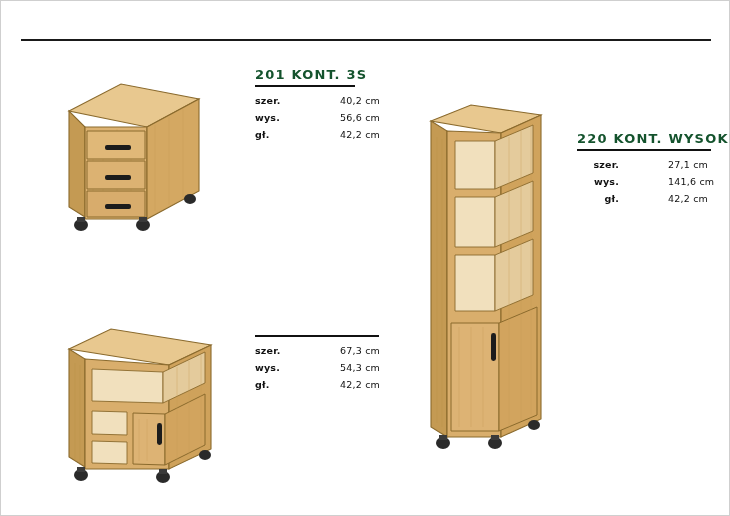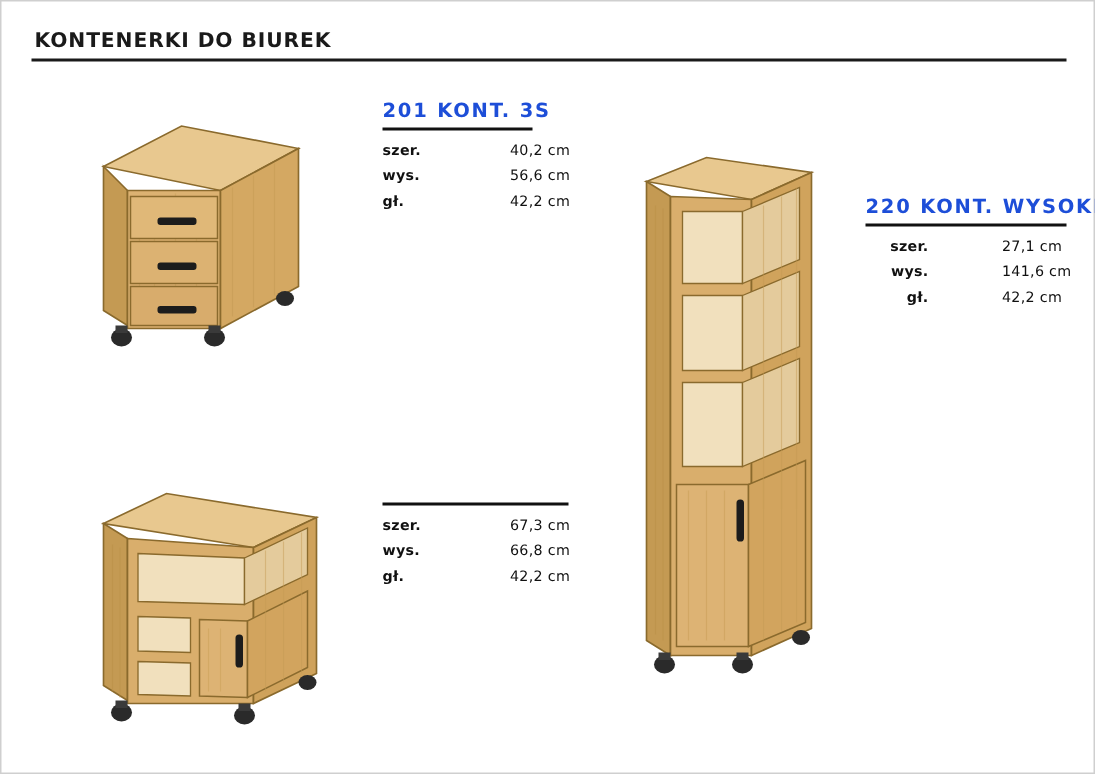--- a/index.html
+++ b/index.html
@@ -39,21 +39,21 @@
     width: 690px;
     height: 2px;
     background: #1a1a1a;
   }
   
   .item-title {
     position: absolute;
     font-size: 13px;
     font-weight: bold;
     letter-spacing: 1.2px;
-    color: #1d4ed8;
+    color: #14532d;
     white-space: nowrap;
   }
   .item-rule {
     position: absolute;
     height: 2px;
     background: #111111;
   }
   .specs {
     position: absolute;
     font-size: 9.5px;
@@ -84,21 +84,20 @@
   .drawing {
     position: absolute;
   }
   .drawing svg { display: block; }
 </style>
 </head>
 <body>
 
 <div class="page">
 
-  <div class="page-title">KONTENERKI DO BIUREK</div>
   <div class="title-rule"></div>
 
   <div class="drawing" style="left:58px; top:78px;">
     <svg width="160" height="165" viewBox="0 0 160 165" xmlns="http://www.w3.org/2000/svg">
 
       <polygon points="10,32 62,5 140,20 88,48" fill="#e8c88f" stroke="#8a6a2d" stroke-width="1.1"></polygon>
 
       <polygon points="10,32 10,128 26,138 26,48" fill="#c49a53" stroke="#8a6a2d" stroke-width="1.1"></polygon>
 
       <polygon points="26,48 88,48 88,140 26,140" fill="#dcb272" stroke="#8a6a2d" stroke-width="1.1"></polygon>
@@ -229,21 +228,21 @@
   </div>
 
   <div class="item-rule" style="left:254px; top:334px; width:124px;"></div>
   <div class="specs" style="left:254px; top:344px;">
     <div class="spec-row">
       <span class="spec-label">szer.</span>
       <span class="spec-value">67,3 cm</span>
     </div>
     <div class="spec-row">
       <span class="spec-label">wys.</span>
-      <span class="spec-value">66,8 cm</span>
+      <span class="spec-value">54,3 cm</span>
     </div>
     <div class="spec-row">
       <span class="spec-label">gł.</span>
       <span class="spec-value">42,2 cm</span>
     </div>
   </div>
 
 </div>
 
 </body></html>

